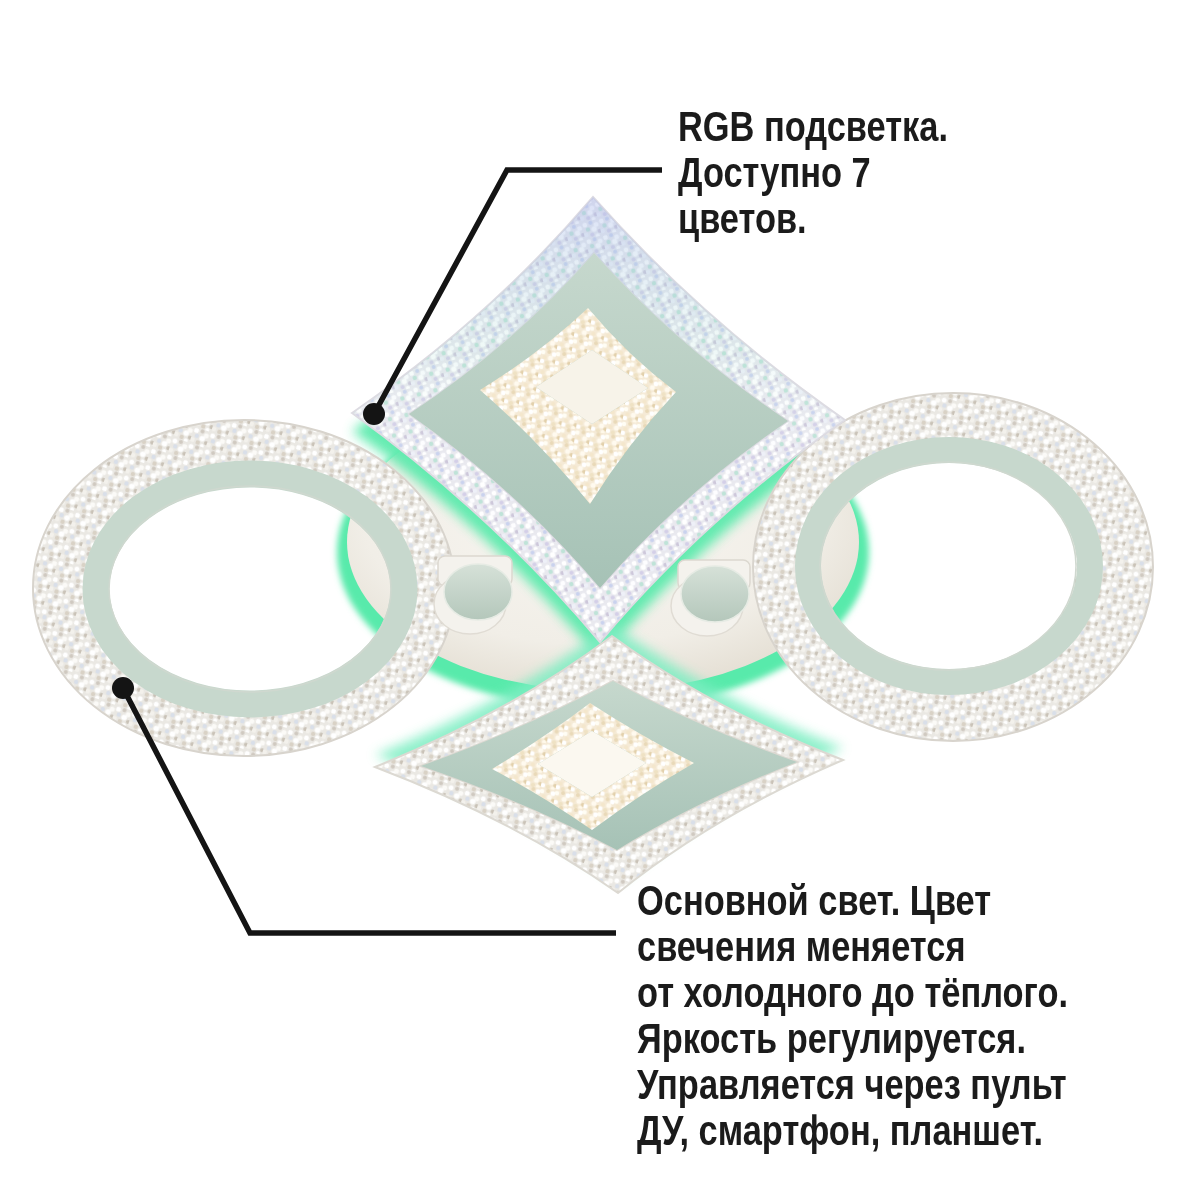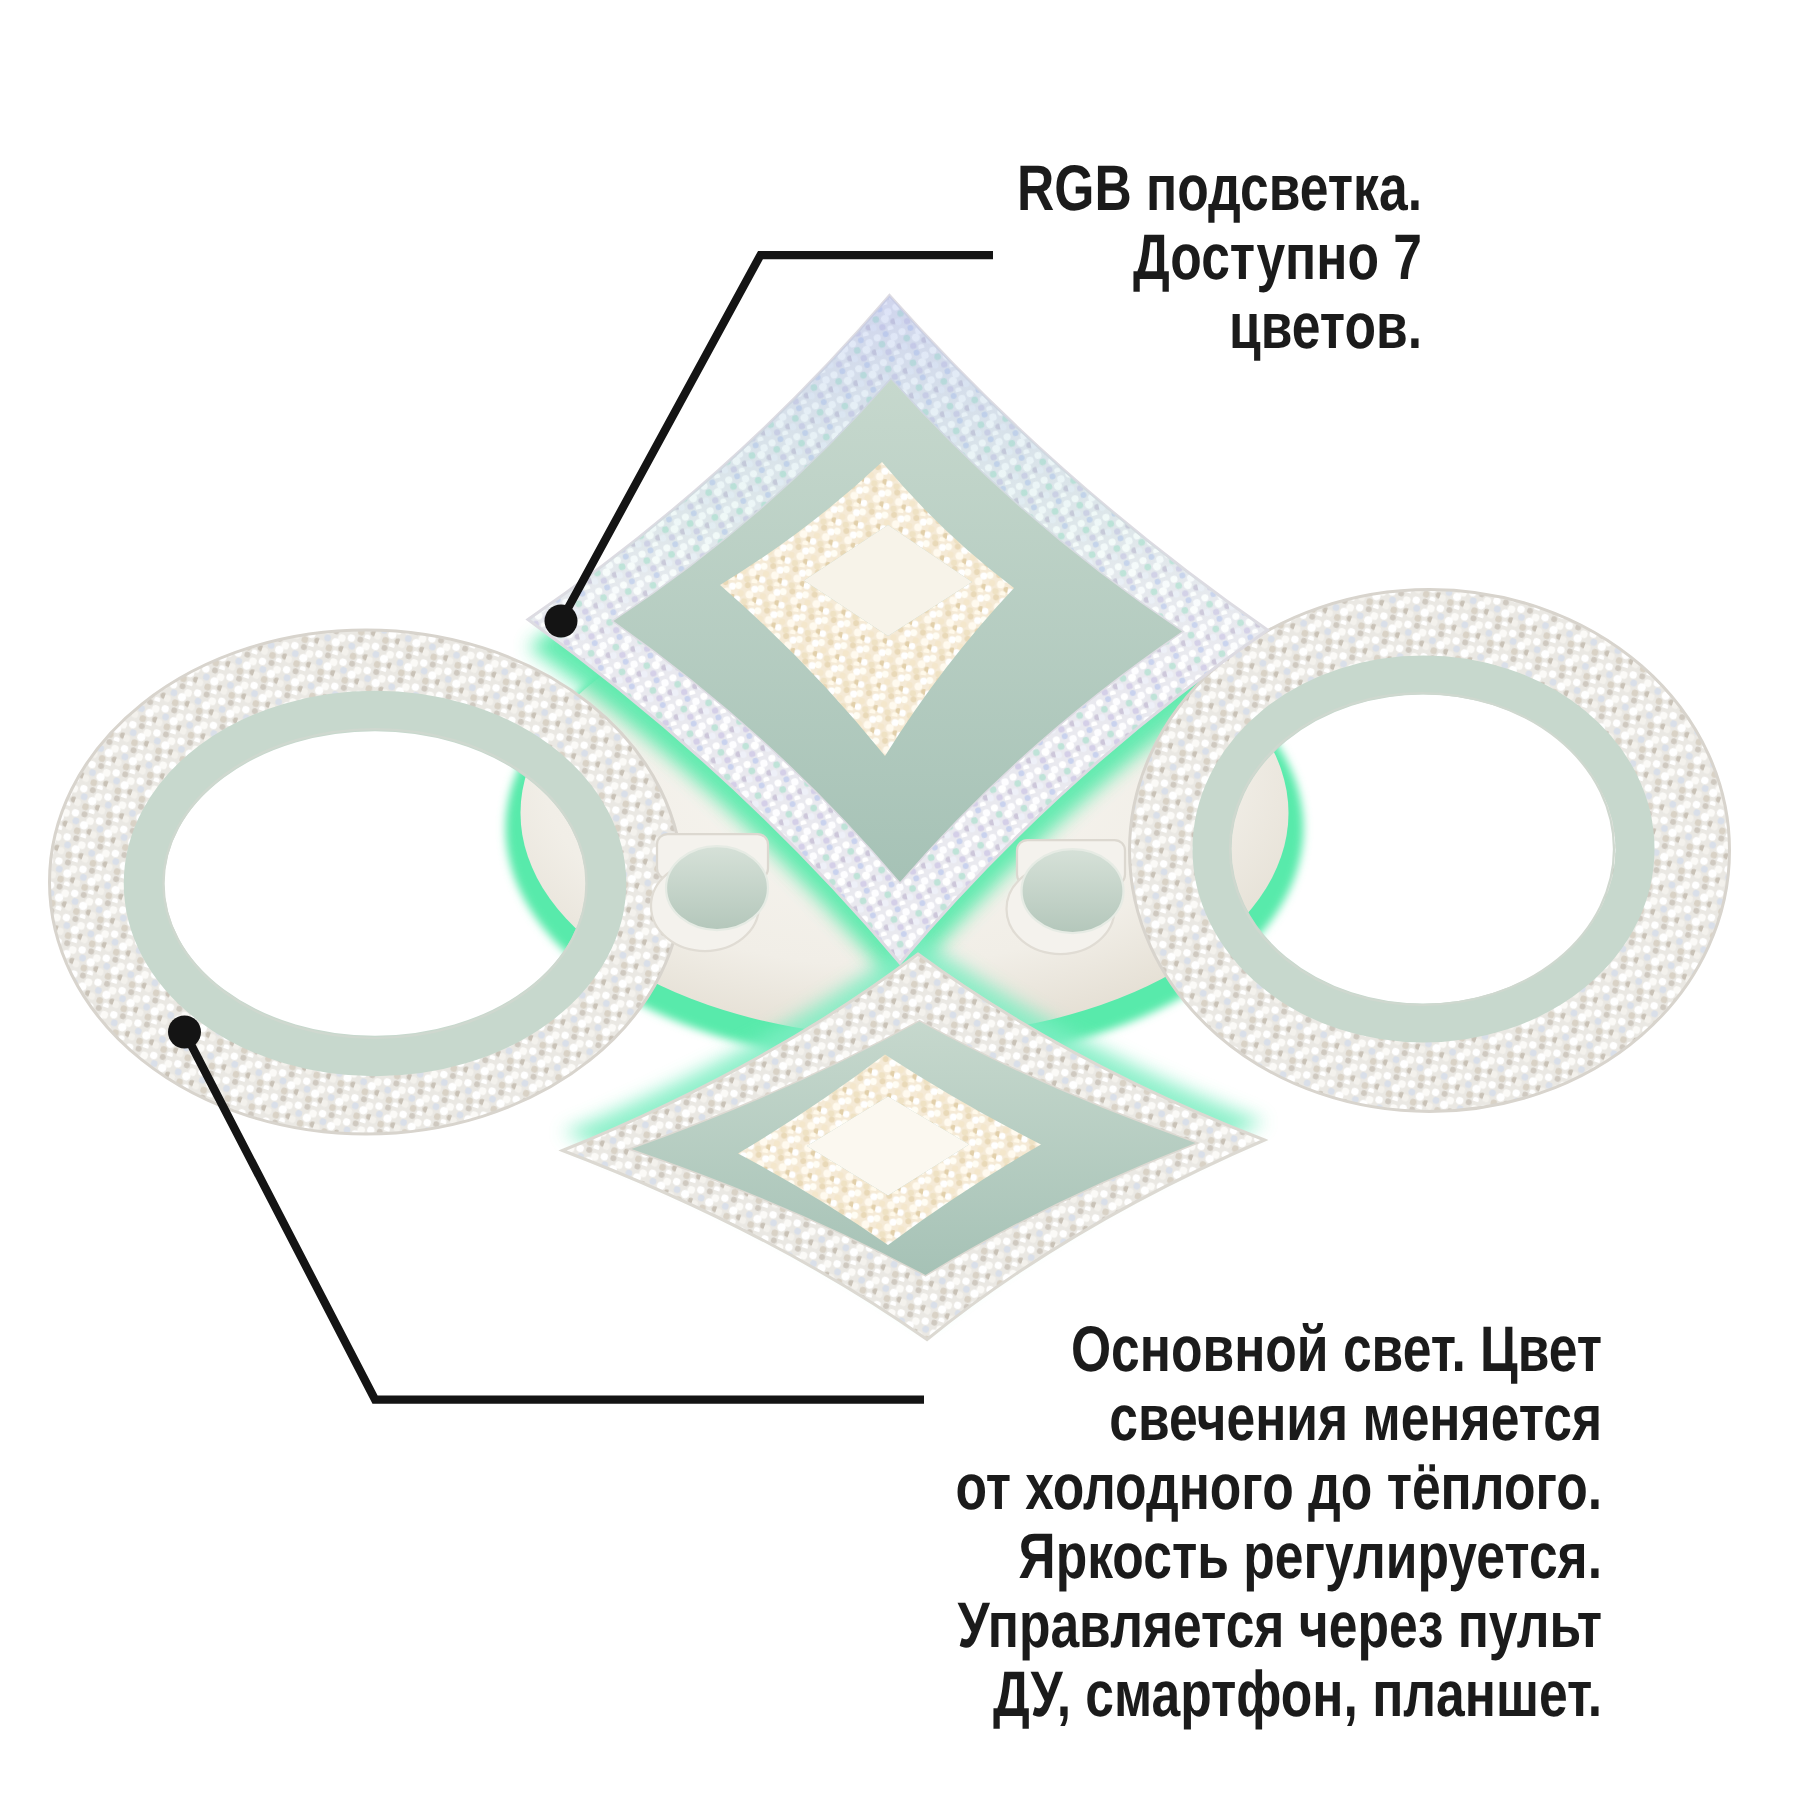--- a/index.html
+++ b/index.html
@@ -1,17 +1,17 @@
 <!DOCTYPE html>
 <html style="--background: #ffffff; --text: #1b1b1b; --pointer: #141414; --mint: #58eaab; --mint_soft: #7deec2; --sage_light: #c6d8cd; --sage_deep: #a6c2b6; --ring_sage: #c7d8cd; --plate_hi: #f8f6f1; --plate: #f1eee7; --plate_edge: #e2dcd0; --crystal_cool: #eae8e3; --crystal_iri: #e9e9ef; --crystal_warm: #f5ead6; --cream: #f7f3e9; --white_part: #f4f2ed;"><head>
 <meta charset="utf-8">
 <style>
   html,body{margin:0;padding:0;background:#fff;}
   .stage{position:relative;width:1200px;height:1200px;background:var(--background,#fff);overflow:hidden;
-         font-family:"Liberation Sans",sans-serif;text-align:right;}
+         font-family:"Liberation Sans",sans-serif;}
   .stage svg{position:absolute;left:0;top:0;}
   .callout{position:absolute;font-weight:700;font-size:43px;line-height:46px;color:var(--text,#1b1b1b);
            transform:scaleX(.8);transform-origin:0 0;white-space:nowrap;}
   .callout div{height:46px;}
 </style>
 </head>
 <body>
 
 <div class="stage">
 

